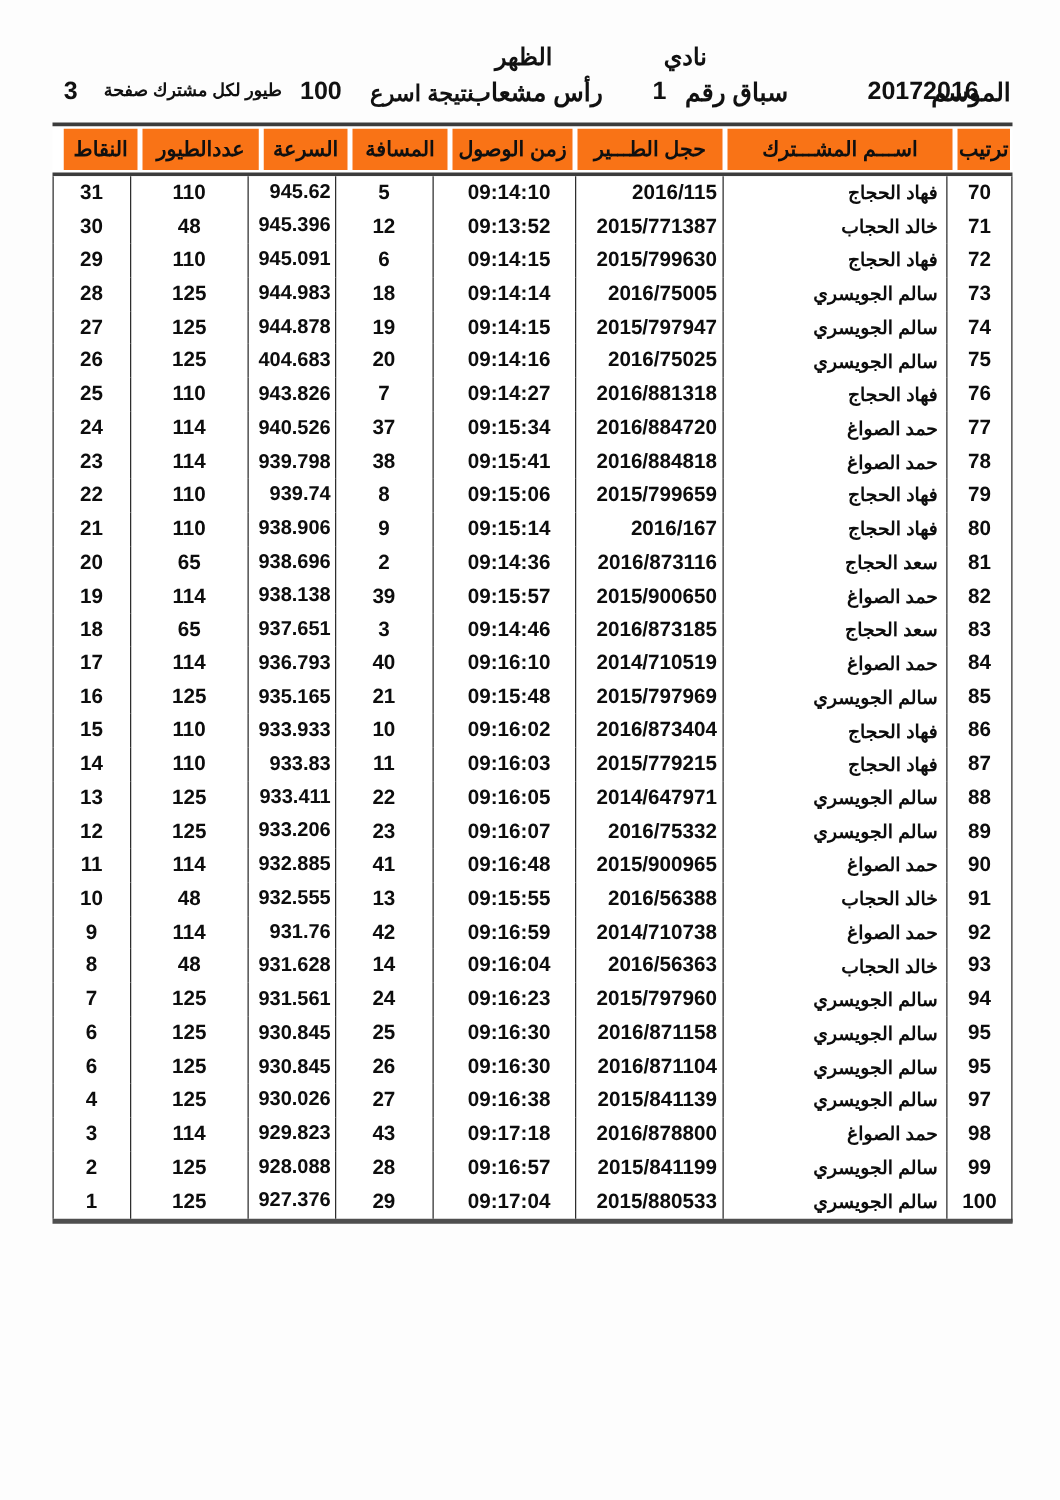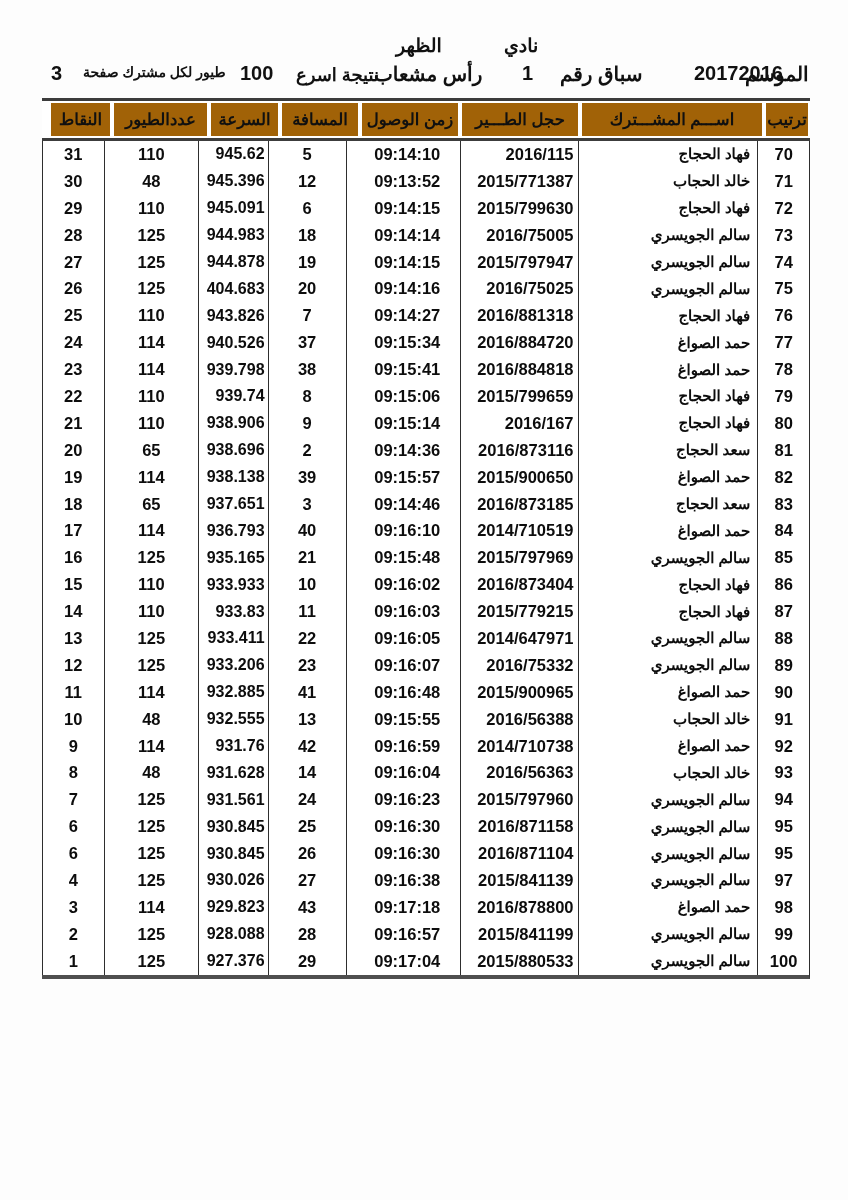--- a/index.html
+++ b/index.html
@@ -5,43 +5,43 @@
   html,body { margin:0; padding:0; background:#ffffff; }
   .page {
     position:relative; width:848px; height:1200px;
     background:#fdfdfd; overflow:hidden;
     font-family:"Liberation Sans", sans-serif;
     color:#111; font-weight:bold;
   }
   .hdr { position:absolute; direction:rtl; white-space:nowrap; font-weight:bold; }
   .l1 { top:34px; font-size:19px; }
   .l2 { top:62px; font-size:20px; }
-  .club-label   { left:504px; }
+  .club-label   { left:531px; }
   .club-name    { left:396px; }
   .season-label { left:745px; }
   .season-value { left:682px;margin-left:12px; }
-  .race-label   { left:560px;text-align:right; }
+  .race-label   { left:548px;text-align:right; }
   .race-number  { left:522px; }
   .release-site { left:374px; }
   .result-label { left:296px; font-size:18px; top:64px; }
   .birds-limit  { left:240px; }
   .per-member   { left:83px;  font-size:14px; top:64px;text-align:center; }
   .page-number  { left:51px; }
 
   .race-table {
     position:absolute; left:42px; top:98px; width:768px;
     direction:rtl; box-sizing:border-box;
   }
   .race-head {
     display:flex; box-sizing:border-box; height:43px;
     border-top:3px solid #3c3c3c; border-bottom:3px solid #3c3c3c;
     background:#fff; padding:2px 0; align-items:stretch;
   }
   .race-head .hcell {
-    box-sizing:border-box; margin:0 2px; background:#a16207;
+    box-sizing:border-box; margin:0 2px; background:#f97316;
     display:flex; align-items:center; justify-content:center;
     font-size:16.5px; font-weight:bold; color:#101010;
   }
   .hw-rank{width:42px;} .hw-name{width:180px;} .hw-ring{width:116px;}
   .hw-time{width:96px;} .hw-dist{width:76px;} .hw-speed{width:67px;}
   .hw-birds{width:93px;} .hw-points{width:59px;}
 
   .race-body {
     border-right:1.6px solid #2e2e2e;
     border-bottom:4px solid #4f4f4f;

